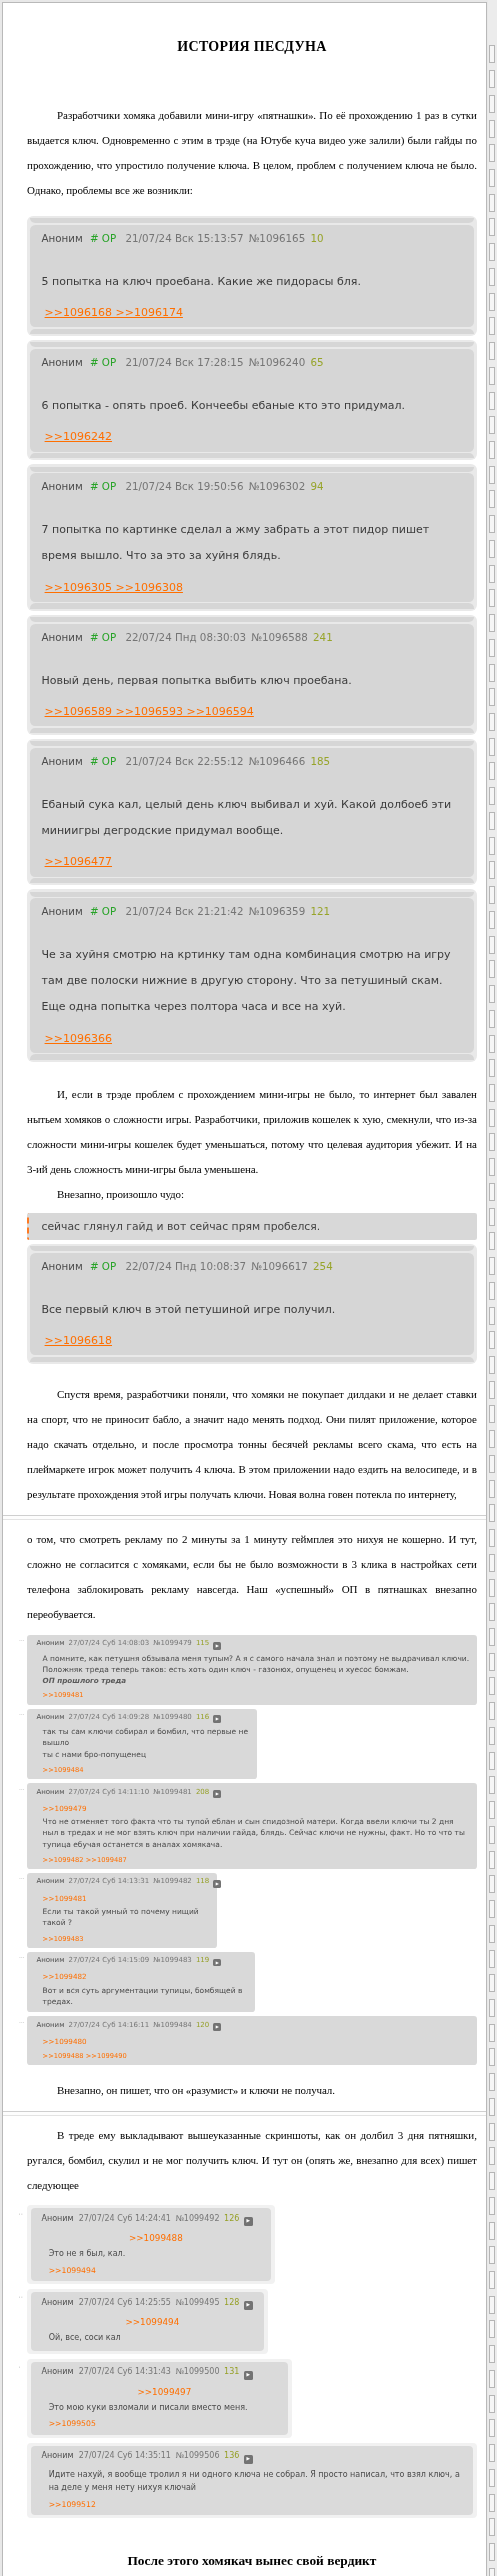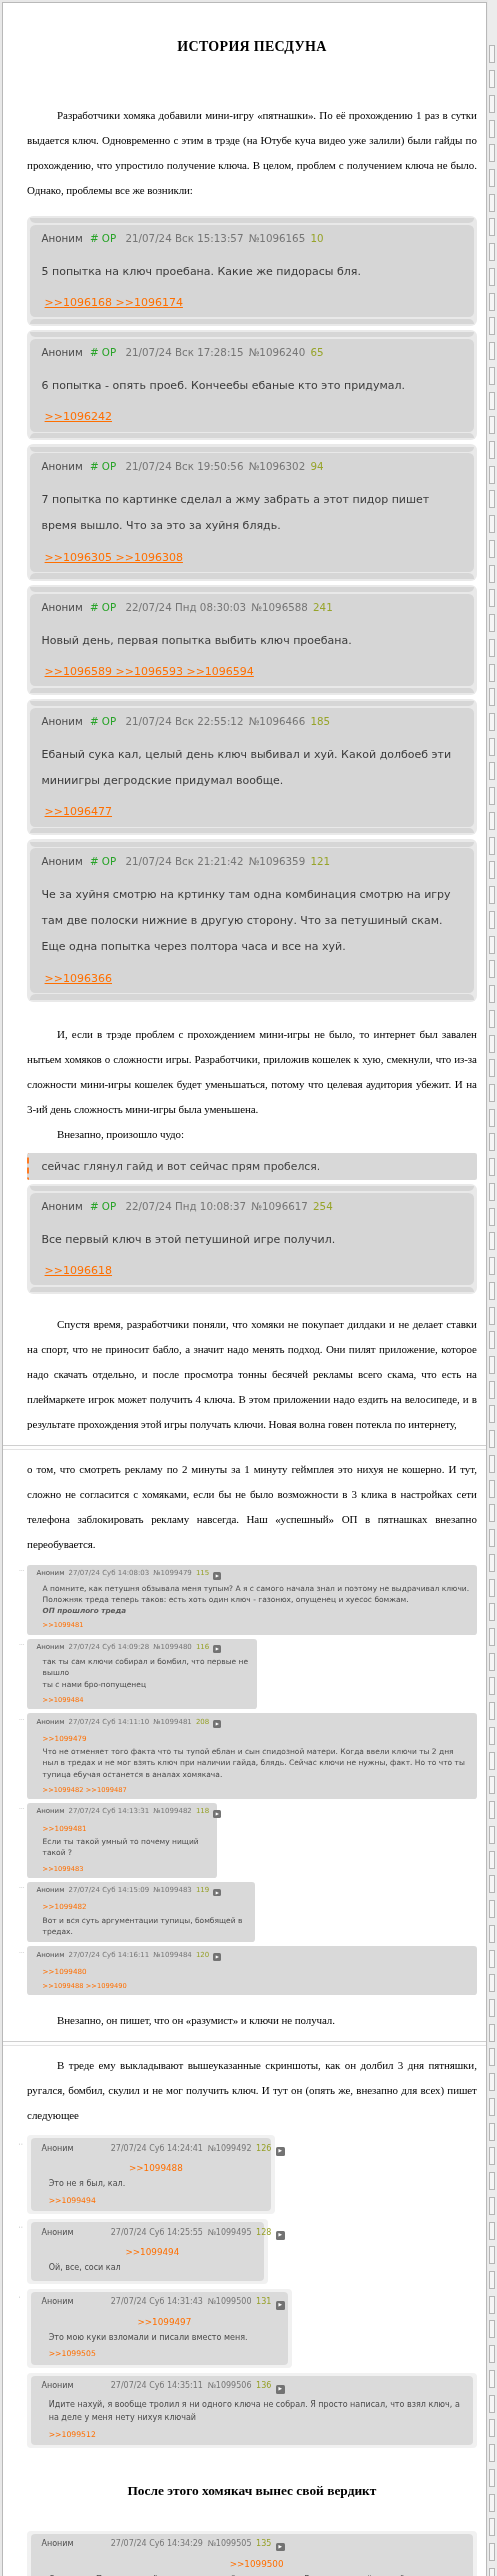--- a/index.html
+++ b/index.html
@@ -31,21 +31,21 @@
   .sliver{height:5.2px;background:#d6d6d6;}
   .sliver-top{border-radius:0 0 5.2px 5.2px;margin-bottom:1.5px;}
   .sliver-bot{border-radius:5.2px 5.2px 0 0;margin-top:1.5px;}
   .bp{background:#d6d6d6;border-radius:5.2px;padding:7.2px 11.3px 8.2px 11.3px;}
   .bp-head{font-size:10.3px;color:#757575;white-space:nowrap;}
   .bp-head .nm{color:#4c4c4c;margin-right:7.2px;}
   .bp-head .op{color:#27a327;margin-right:9.3px;}
   .bp-head .dt{margin-right:5.2px;}
   .bp-head .no{margin-right:5.2px;}
   .bp-head .cnt{color:#97a42a;}
-  .bp-body{font-size:11px;line-height:26px;color:#3c3c3c;margin-top:15px;}
+  .bp-body{font-size:11px;line-height:26px;color:#3c3c3c;margin-top:25px;}
   .bp-links{font-size:11px;color:#ff6f00;margin-top:11.3px;padding-left:3.1px;text-decoration:underline;}
   .bp-links:empty{display:none;}
   
   .quote{background:#d8d8d8;border-left:2.1px dashed #ff7a22;border-radius:2.1px;margin:6.2px 0 4.1px 0;
          padding:6.2px 8.2px 7.2px 12.4px;font-size:10.8px;color:#444;}
   
   .sp-wrap{margin-top:8.2px;}
   .sp{position:relative;background:#d9d9d9;border-radius:3.1px;padding:4.1px 7.2px 5.2px 9.3px;margin-bottom:4.1px;box-sizing:border-box;}
   .sp .dots{position:absolute;left:-8.2px;top:2.1px;color:#8a8a8a;font-size:5.7px;letter-spacing:0.5px;}
   .sp-head{font-size:7px;color:#767676;white-space:nowrap;}
@@ -61,21 +61,21 @@
   .sp-note{font-size:7.2px;font-style:italic;color:#5a5a5a;padding-left:6.2px;margin-top:1px;font-weight:bold;}
   .sp-links{font-size:6.7px;color:#ff6f00;margin-top:6.2px;padding-left:6.2px;}
   .sp-links:empty{display:none;}
   .w-s2{width:230px;} .w-s4{width:190px;} .w-s5{width:228px;}
   
   .mp-outer{background:#f1f1f1;border-radius:4.1px;padding:3.1px 4.1px;margin-bottom:5.2px;position:relative;}
   .mp{position:relative;background:#dadada;border-radius:4.1px;padding:5.2px 8.2px 6.2px 10.3px;box-sizing:border-box;}
   .mp .dots{position:absolute;left:-12.4px;top:2.1px;color:#8a8a8a;font-size:5.7px;letter-spacing:0.5px;}
   .mp-head{font-size:8px;color:#767676;white-space:nowrap;}
   .mp-head .nm{color:#4f4f4f;margin-right:5.2px;}
-  .mp-head .dt{margin-right:4.6px;margin-left:32px;}
+  .mp-head .dt{margin-right:4.6px;}
   .mp-head .no{margin-right:4.6px;}
   .mp-head .cnt{color:#96a028;margin-right:4.6px;}
   .mp .expand{width:8.8px;height:8.8px;line-height:8.8px;font-size:4.6px;}
   .mp-ref{font-size:8.8px;color:#ff6f00;margin-top:7.2px;padding-left:7.2px;text-align:center;}
   .mp-ref:empty{display:none;}
   .mp-body{font-size:8px;line-height:13.4px;color:#4a4a4a;margin-top:4.1px;padding-left:7.2px;}
   .mp-links{font-size:7.7px;color:#ff6f00;margin-top:5.2px;padding-left:7.2px;}
   .mp-links:empty{display:none;}
   .w-m1{width:240px;} .w-m2{width:233px;} .w-m3{width:257px;}
   .mt-m1{margin-top:7.2px;}

